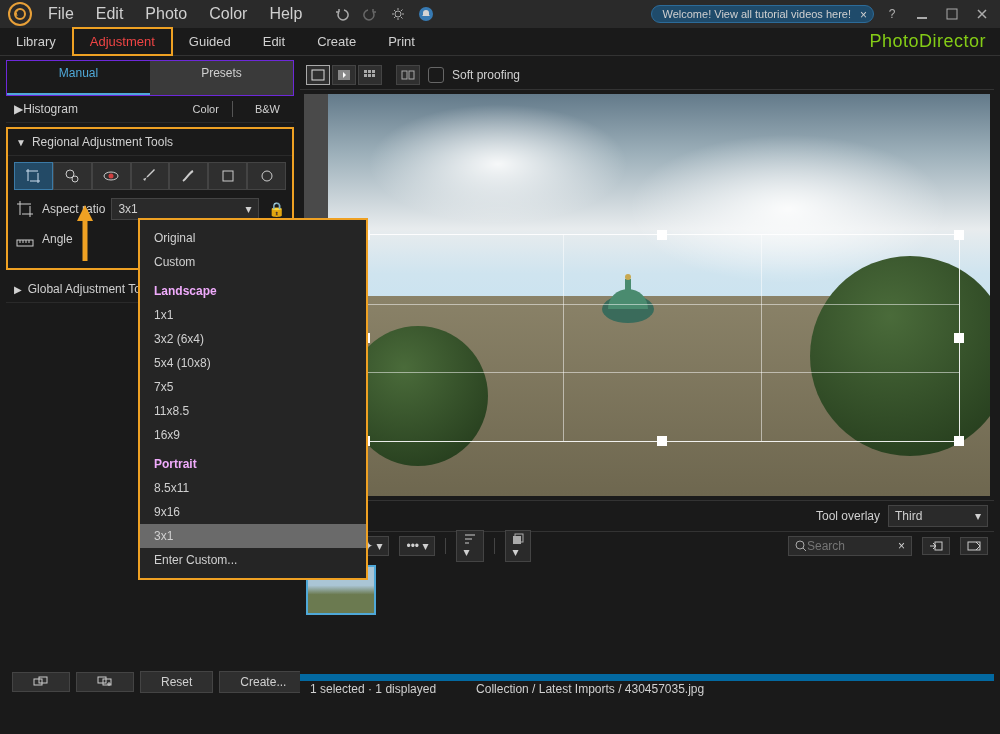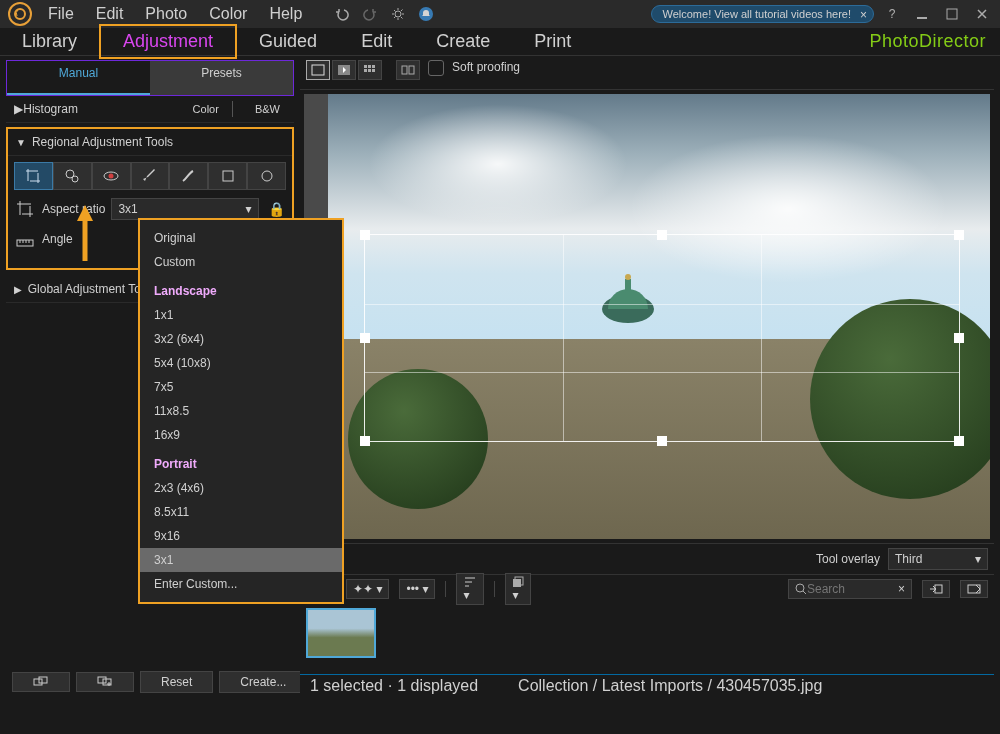--- a/index.html
+++ b/index.html
@@ -10,22 +10,22 @@
 .logo { width: 24px; height: 24px; border-radius: 50%; border: 2px solid #e8a038; display: flex; align-items: center; justify-content: center; margin-right: 16px; }
 .menubar .mitem { margin-right: 22px; font-size: 16px; cursor: pointer; }
 .menubar .ticons { margin-left: 10px; display: flex; gap: 12px; align-items: center; }
 .toolicon { width: 16px; height: 16px; opacity: .8; cursor: pointer; display: inline-flex; align-items: center; justify-content: center; }
 .welcome { margin-left: auto; background: #1f4b6b; border: 1px solid #2c6b99; border-radius: 10px; padding: 2px 22px 2px 10px; font-size: 11px; position: relative; }
 .welcome .close { position: absolute; right: 6px; top: 2px; font-size: 12px; }
 .winctl { display: flex; gap: 14px; margin: 0 10px 0 14px; }
 
 
 .modulebar { position: absolute; top: 28px; left: 0; right: 0; height: 28px; background: #1a1a1a; display: flex; align-items: center; border-bottom: 1px solid #333; }
-.modulebar .mod { padding: 5px 22px; font-size: 18px; cursor: pointer; }
-.modulebar .mod.active { color: #d946ef; }
+.modulebar .mod { padding: 5px 16px; font-size: 13px; cursor: pointer; }
+.modulebar .mod.active { color: #ef4444; }
 .adj-highlight { border: 2px solid #efa123; padding: 3px 26px; }
 .brand { margin-left: auto; margin-right: 14px; font-size: 18px; font-weight: 300; color: #84cc16; letter-spacing: .5px; }
 
 
 .leftpanel { position: absolute; top: 60px; left: 6px; width: 288px; bottom: 38px; background: #1a1a1a; }
 .sub-tabs { display: flex; height: 36px; border: 1px solid #6d28d9; }
 .sub-tabs .stab { flex: 1; text-align: center; line-height: 24px; font-size: 12px; cursor: pointer; background: #3a3a3a; }
 .sub-tabs .stab.active { background: #1a1a1a; color: #4fa8d8; border-bottom: 2px solid #4fa8d8; }
 
 .section-hdr { display: flex; align-items: center; padding: 6px 8px; border-bottom: 1px solid #2a2a2a; font-size: 12px; cursor: pointer; }
@@ -43,28 +43,28 @@
 
 .crop-row { display: flex; align-items: center; margin: 8px 6px; gap: 6px; font-size: 12px; }
 .crop-icon { width: 22px; height: 22px; display: flex; align-items: center; justify-content: center; }
 .dropdown { flex: 1; background: #2a2a2a; border: 1px solid #444; padding: 3px 6px; display: flex; align-items: center; justify-content: space-between; cursor: pointer; }
 .lock { color: #efa123; font-size: 14px; margin-left: 4px; }
 .angle-row { display: flex; align-items: center; margin: 8px 6px; gap: 6px; font-size: 12px; }
 .arrow-anno { position: absolute; left: 75px; top: 205px; width: 20px; height: 56px; z-index: 5; }
 .arrow-anno svg { width: 100%; height: 100%; }
 
 
-.dd-menu { position: absolute; left: 138px; top: 218px; width: 206px; background: #252525; border: 2px solid #efa123; z-index: 10; padding: 6px 0; font-size: 12px; }
+.dd-menu { position: absolute; left: 138px; top: 218px; width: 230px; background: #252525; border: 2px solid #efa123; z-index: 10; padding: 6px 0; font-size: 12px; }
 .dd-menu .dd-item { padding: 5px 14px; cursor: pointer; }
 .dd-menu .dd-item.group { font-weight: bold; color: #f0abfc; padding-top: 10px; }
 .dd-menu .dd-item.selected { background: #6a6a6a; }
 
 
 .mainarea { position: absolute; top: 60px; left: 300px; right: 6px; bottom: 38px; background: #1a1a1a; display: flex; flex-direction: column; }
-.viewer-toolbar { display: flex; height: 30px; padding: 0 6px; gap: 2px; border-bottom: 1px solid #333; }
+.viewer-toolbar { display: flex; align-items: center; height: 30px; padding: 0 6px; gap: 2px; border-bottom: 1px solid #333; }
 .vt-btn { width: 24px; height: 20px; background: #2f2f2f; border: 1px solid #444; cursor: pointer; display: flex; align-items: center; justify-content: center; font-size: 10px; }
 .vt-btn.active { border-color: #aaa; }
 .soft-check { width: 16px; height: 16px; border: 1px solid #666; border-radius: 3px; margin-left: 6px; cursor: pointer; }
 .soft-label { margin-left: 6px; font-size: 12px; }
 
 .canvas { flex: 1; background: #4a4a4a; position: relative; overflow: hidden; margin: 4px; }
 .photo { position: absolute; left: 24px; right: 0; top: 0; bottom: 0; }
 
 .sky { position: absolute; left: 0; right: 0; top: 0; height: 300px; background: linear-gradient(180deg, #637a8a 0%, #9db0ba 20%, #e8ecee 45%, #cfe4ef 60%, #bfe0f2 100%); }
 .cloud { position: absolute; background: radial-gradient(ellipse at center, rgba(255,255,255,.9), rgba(255,255,255,0) 70%); }
@@ -82,21 +82,21 @@
 .overlay-bar { display: flex; align-items: center; justify-content: flex-end; padding: 4px 6px; font-size: 12px; border-top: 1px solid #333; }
 
 .filterbar { display: flex; align-items: center; height: 28px; padding: 0 6px; gap: 10px; font-size: 12px; border-top: 1px solid #333; }
 .filterbar .fb-btn { background: #2a2a2a; border: 1px solid #444; padding: 2px 6px; cursor: pointer; }
 .searchbox { display: flex; align-items: center; background: #2a2a2a; border: 1px solid #444; padding: 2px 6px; width: 124px; margin-left: auto; }
 .searchbox input { background: transparent; border: none; color: #ccc; width: 100%; font-size: 12px; outline: none; }
 
 .thumbrow { height: 60px; margin: 6px; display: flex; }
 .thumb { width: 70px; height: 50px; border: 2px solid #4fa8d8; background: linear-gradient(180deg,#aac5d5 40%,#6b7a50 60%); cursor: pointer; }
 
-.statusbar { height: 22px; display: flex; align-items: center; padding: 0 10px; font-size: 16px; border-top: 1px solid #0369a1; gap: 40px; }
+.statusbar { height: 22px; display: flex; align-items: center; padding: 0 10px; font-size: 12px; border-top: 7px solid #0369a1; gap: 40px; margin-top: 43px; }
 
 
 .lp-footer { position: absolute; bottom: 0; left: 0; right: 0; height: 28px; display: flex; align-items: center; gap: 6px; padding: 0 6px; }
 .lp-footer .btn { background: #2f2f2f; border: 1px solid #444; padding: 3px 20px; cursor: pointer; font-size: 12px; }
 
 svg { display: block; }
 </style>
 </head>
 <body>
 
@@ -288,21 +288,20 @@
   <div class="dd-item">Original</div>
   <div class="dd-item">Custom</div>
   <div class="dd-item group">Landscape</div>
   <div class="dd-item">1x1</div>
   <div class="dd-item">3x2  (6x4)</div>
   <div class="dd-item">5x4  (10x8)</div>
   <div class="dd-item">7x5</div>
   <div class="dd-item">11x8.5</div>
   <div class="dd-item">16x9</div>
   <div class="dd-item group">Portrait</div>
-  <div class="dd-item">2x3  (4x6)</div>
   <div class="dd-item">8.5x11</div>
   <div class="dd-item">9x16</div>
   <div class="dd-item selected">3x1</div>
   <div class="dd-item">Enter Custom...</div>
 </div>
 
 <div class="mainarea">
   <div class="viewer-toolbar">
     <div class="vt-btn active">
         <svg width="14" height="12">

